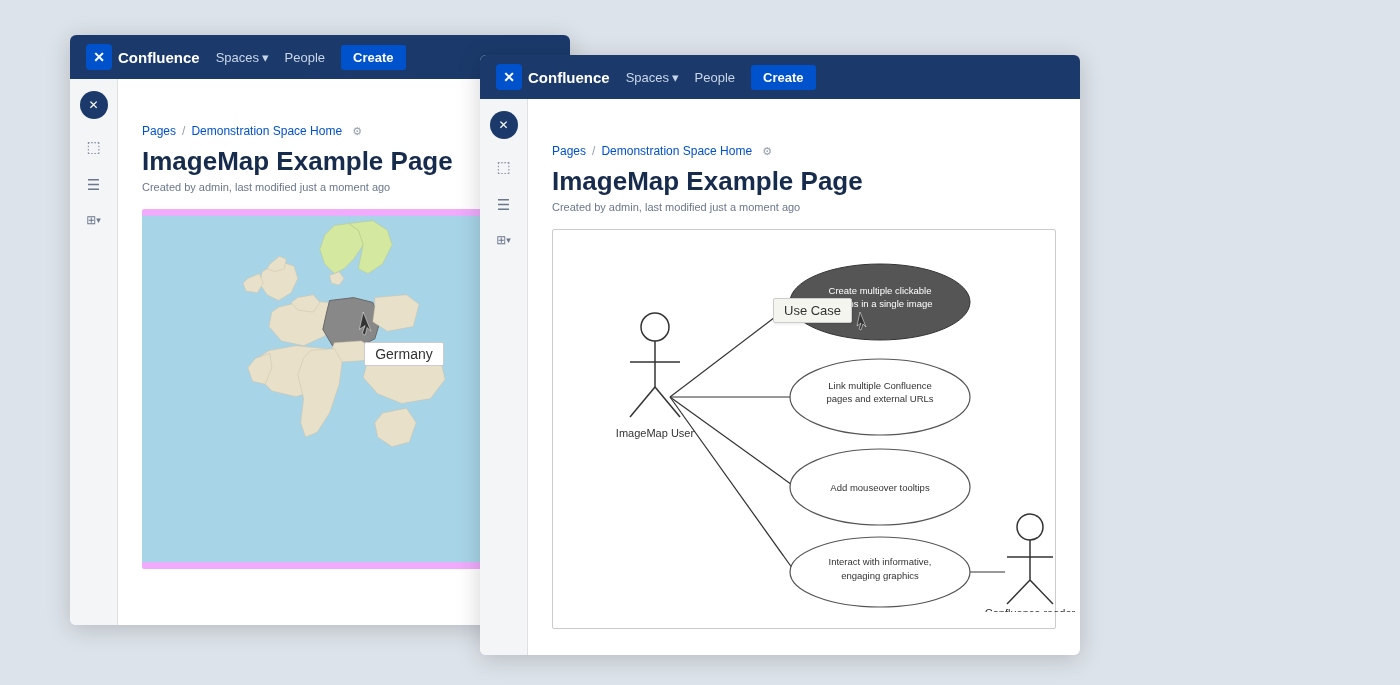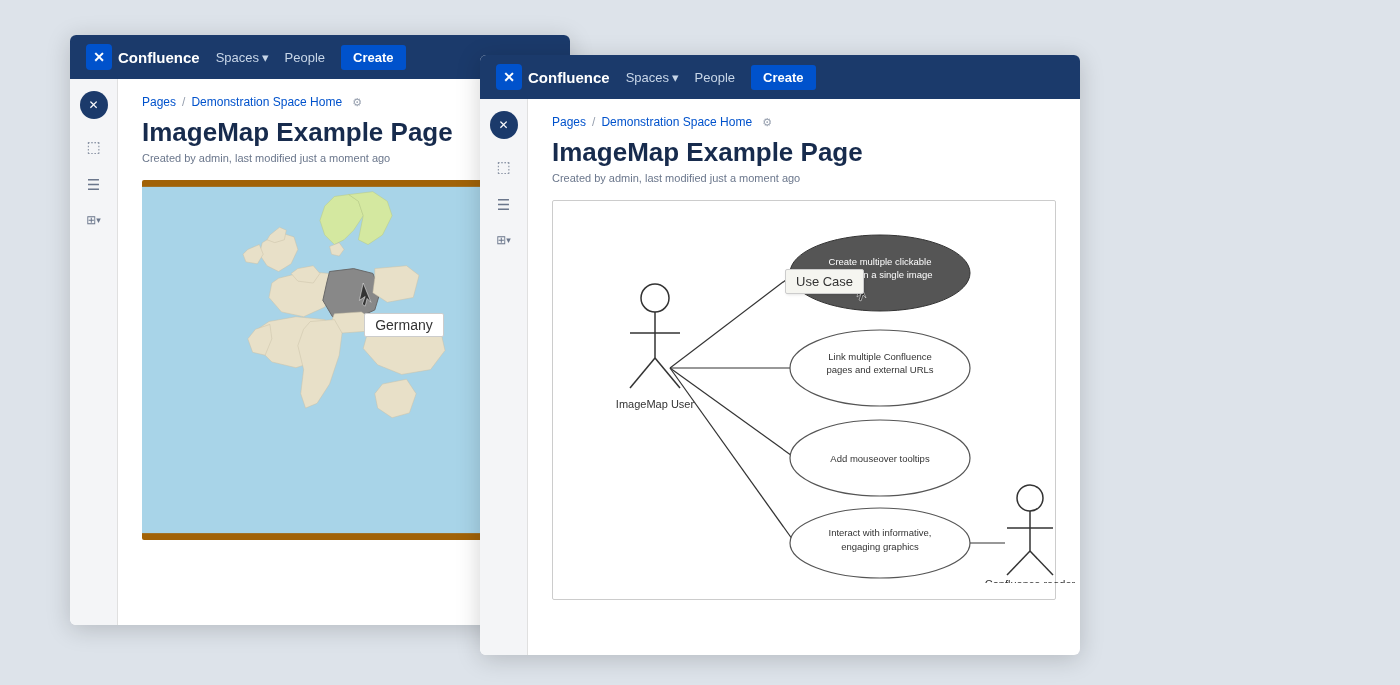--- a/index.html
+++ b/index.html
@@ -142,20 +142,21 @@
       color: #6b778c;
       font-size: 12px;
       cursor: pointer;
     }
 
     
     .main-content {
       flex: 1;
       padding: 16px 24px;
       overflow-y: auto;
+      margin-top: 29px;
     }
 
     .breadcrumb {
       display: flex;
       align-items: center;
       gap: 6px;
       font-size: 12px;
       color: #5e6c84;
       margin-bottom: 8px;
     }
@@ -185,21 +186,21 @@
     .page-meta {
       font-size: 11px;
       color: #6b778c;
       margin-bottom: 16px;
     }
 
     
     .map-container {
       width: 100%;
       height: 360px;
-      background: #a16207;
+      background: #f0abfc;
       border-radius: 2px;
       overflow: hidden;
       position: relative;
     }
 
     
     .map-svg {
       width: 100%;
       height: 100%;
     }
@@ -247,21 +248,21 @@
     .usecase-tooltip {
       position: absolute;
       background: #f5f5f0;
       border: 1px solid #ccc;
       padding: 4px 10px;
       font-size: 13px;
       font-weight: 500;
       color: #333;
       border-radius: 2px;
       top: 68px;
-      left: 232px;
+      left: 220px;
       z-index: 5;
       box-shadow: 1px 1px 3px rgba(0,0,0,0.1);
     }
   </style>
 </head>
 <body>
 
 <div class="window-card back">
 
   <div class="navbar">

